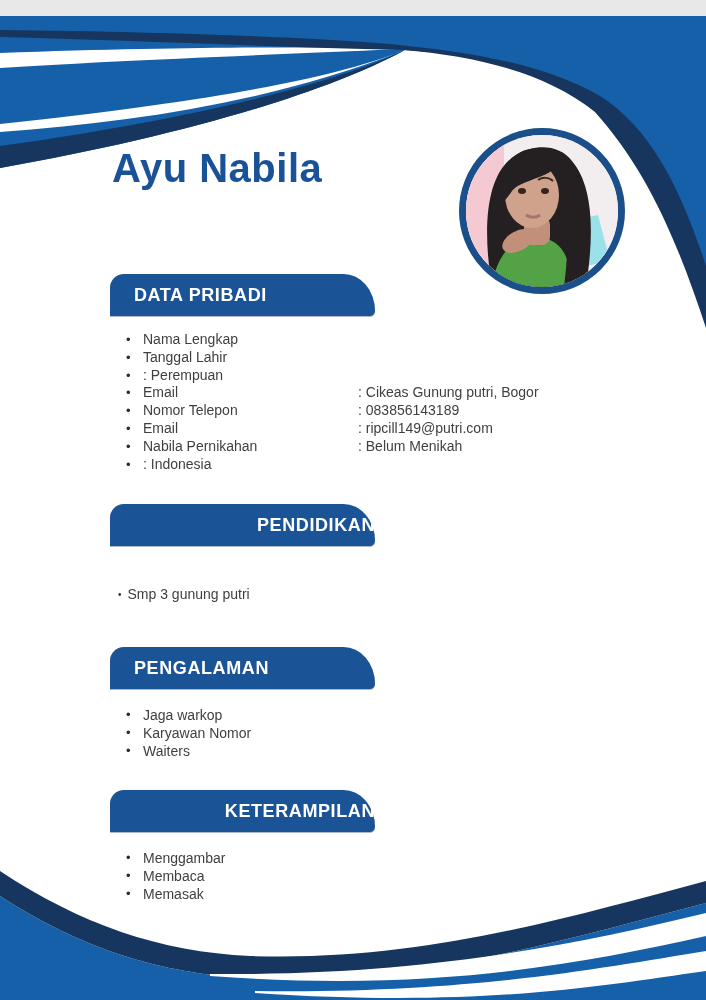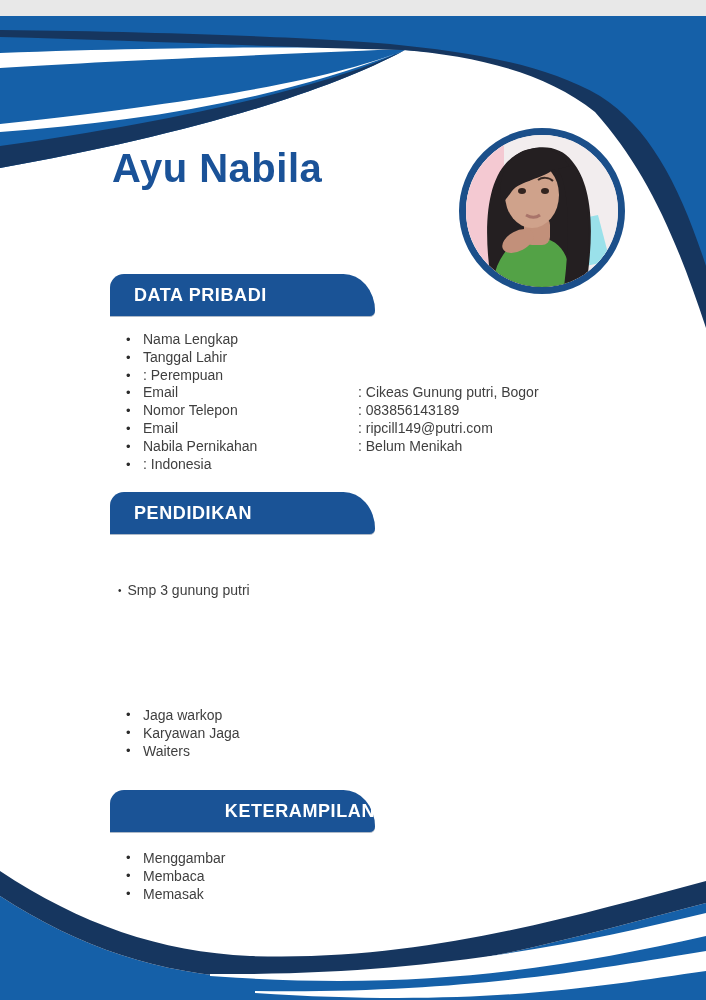--- a/index.html
+++ b/index.html
@@ -29,38 +29,38 @@
     background:#1A5396;
     border-radius:16px 36px 6px 0 / 16px 42px 6px 0;
     display:flex;align-items:center;
     box-shadow:0 1px 0 rgba(22,54,95,.35);
   }
   .banner span{
     color:#ffffff;font-size:18px;font-weight:700;letter-spacing:.6px;
     padding-left:24px;white-space:nowrap;
   }
   #banner-data{top:258px;}
-  #banner-pendidikan{top:476px;}
+  #banner-pendidikan{top:488px;justify-content:flex-end;}
   #banner-pengalaman{top:631px;}
   #banner-keterampilan{top:774px;justify-content:flex-end;}
 
   .rows{position:absolute;left:126px;top:315px;width:470px;}
   .row{display:flex;line-height:17.8px;font-size:14px;color:#3F3F3F;}
   .row .bullet{width:17px;flex:0 0 17px;font-size:13px;color:#2b2b2b;}
   .row .label{width:215px;flex:0 0 215px;}
   .row .value{flex:1;}
 
   .simplelist{position:absolute;left:126px;}
   .simplelist .row{line-height:18px;}
   #list-pengalaman{top:690px;}
   #list-keterampilan{top:833px;}
 
   .edu{
     position:absolute;left:118px;top:566px;
-    font-size:14px;color:#3F3F3F;line-height:17px;
+    font-size:14px;color:#3F3F3F;line-height:24px;
   }
   .edu .mini-bullet{font-size:10px;vertical-align:1px;margin-right:6px;color:#2b2b2b;}
 </style>
 </head>
 <body>
 
 <div class="page">
 
   <svg class="decor top" width="706" height="330" viewBox="0 0 706 330">
 
@@ -173,28 +173,31 @@
     </div>
   </div>
 
   <div class="banner" id="banner-pendidikan">
     <span>PENDIDIKAN</span>
   </div>
   <div class="edu">
     <span class="mini-bullet">•</span><span>Smp 3 gunung putri</span>
   </div>
 
+  <div class="banner" id="banner-pengalaman">
+    <span>PENGALAMAN</span>
+  </div>
   <div class="simplelist" id="list-pengalaman">
     <div class="row">
       <span class="bullet">•</span>
       <span>Jaga warkop</span>
     </div>
     <div class="row">
       <span class="bullet">•</span>
-      <span>Karyawan Jaga</span>
+      <span>Karyawan Nomor</span>
     </div>
     <div class="row">
       <span class="bullet">•</span>
       <span>Waiters</span>
     </div>
   </div>
 
   <div class="banner" id="banner-keterampilan">
     <span>KETERAMPILAN</span>
   </div>

